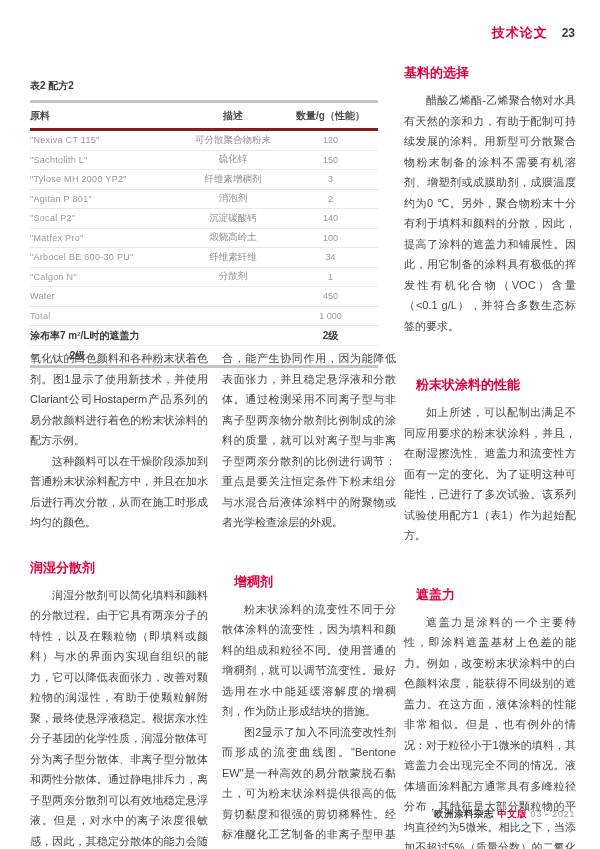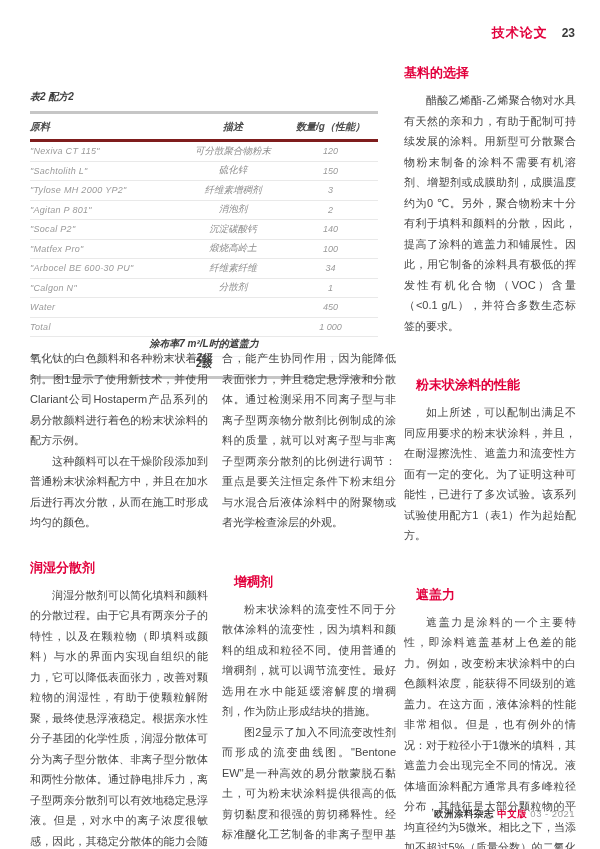--- a/index.html
+++ b/index.html
@@ -9,26 +9,26 @@
     font-family:"Liberation Sans","DejaVu Sans",sans-serif;
     color:#454545;
     -webkit-font-smoothing:antialiased;
   }
   
   .page-header { position:absolute; top:24px; right:25px; display:flex; align-items:baseline; gap:14px; }
   .header-label { font-size:13px; font-weight:bold; color:#e2003c; letter-spacing:1px; }
   .header-page  { font-size:12px; font-weight:bold; color:#3a3a3a; }
 
   
-  .table-block { position:absolute; left:30px; top:90px; width:348px;font-style:italic; }
+  .table-block { position:absolute; left:30px; top:79px; width:348px; }
   .table-caption { font-size:10px; font-weight:bold; color:#3d3d3d; margin-bottom:7px; }
   .formula-table { border-top:3px solid #c6c6c6; border-bottom:3px solid #c6c6c6; }
   .t-row { display:flex; align-items:center; height:18.5px; border-bottom:1px solid #e9e9e9; }
   .t-row.t-head { height:25px; border-bottom:3px solid #7f1d1d;gap:31px; }
-  .t-row.t-sum  { height:19px; border-bottom:1px solid #f1f1f1;flex-direction:column; }
+  .t-row.t-sum  { height:19px; border-bottom:1px solid #f1f1f1; }
   .t-row.t-sum:last-child { border-bottom:none; }
   .t-name { width:153px; text-align:left; font-size:9px; color:#9a9a9a; letter-spacing:0.3px; }
   .t-desc { flex:1; text-align:center; font-size:9.5px; color:#8d8d8d; }
   .t-qty  { width:95px; text-align:center; font-size:9px; color:#9a9a9a; }
   .t-head .t-name, .t-head .t-desc, .t-head .t-qty { font-size:10px; font-weight:bold; color:#4d4d4d; letter-spacing:0; }
   .t-sum .t-name { width:auto; flex:1; font-size:10px; font-weight:bold; color:#3d3d3d; letter-spacing:0; }
   .t-sum .t-qty  { font-size:10px; font-weight:bold; color:#3d3d3d; }
 
   
   .txt-col { position:absolute; font-size:11px; line-height:20.5px; text-align:justify; text-justify:inter-ideograph; color:#454545; }

